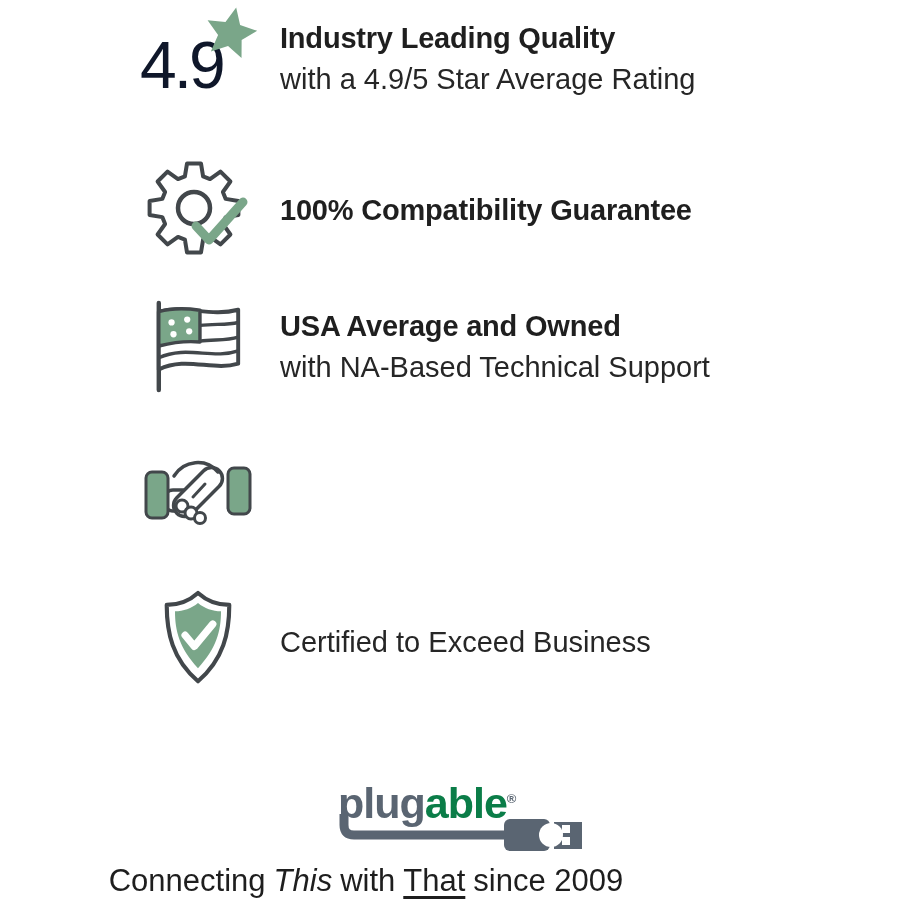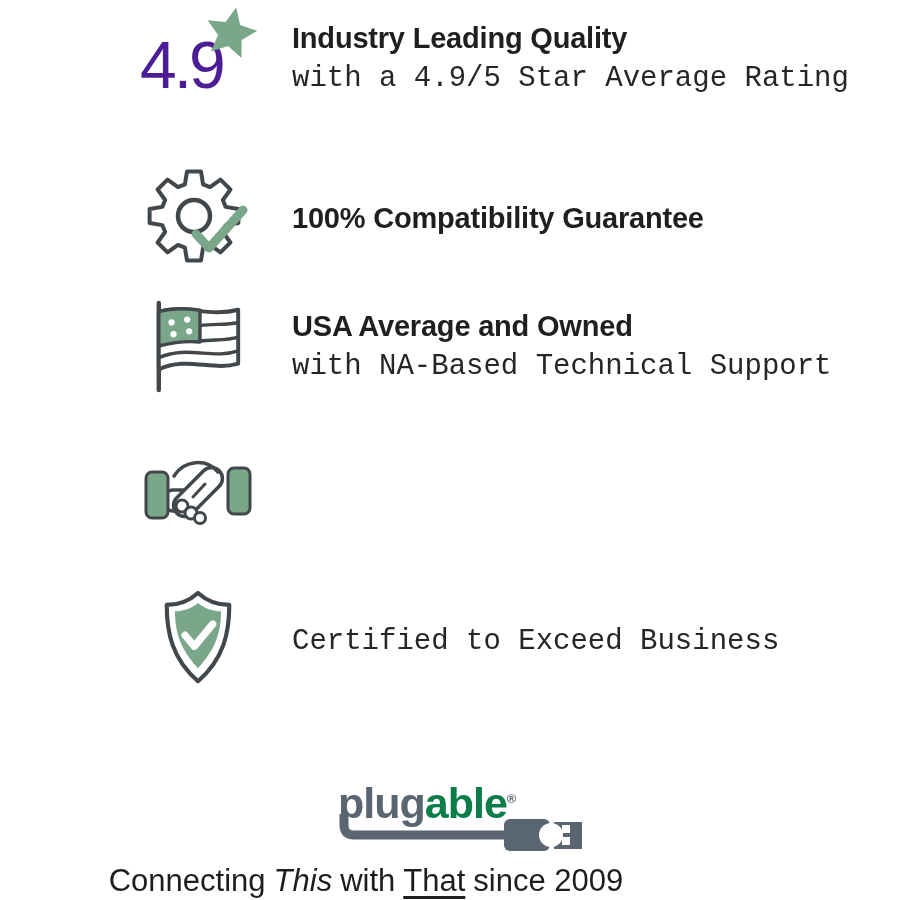--- a/index.html
+++ b/index.html
@@ -4,27 +4,27 @@
 <style>
   html,body{margin:0;padding:0;background:#ffffff;}
   body{width:900px;height:900px;position:relative;overflow:hidden;
        font-family:"Liberation Sans",sans-serif;-webkit-font-smoothing:antialiased;}
   .canvas{position:absolute;inset:0;background:#fff;}
 
   
   .row{position:absolute;left:140px;height:100px;display:flex;align-items:center;}
   .icon-wrap{width:116px;height:100px;position:relative;display:flex;
              align-items:center;justify-content:center;flex:0 0 116px;}
-  .feat-text{margin-left:36px;white-space:nowrap;}
+  .feat-text{margin-left:24px;white-space:nowrap;}
   .feat-title{font-size:29px;font-weight:700;color:#1f1f1f;letter-spacing:-0.2px;line-height:34px;}
-  .feat-sub{font-size:29px;font-weight:400;color:#262626;line-height:34px;margin-top:7px;font-family:Liberation Mono, monospace;}
+  .feat-sub{font-size:29px;font-weight:400;color:#262626;line-height:34px;margin-top:7px;}
 
   
   .rating-num{position:absolute;left:0px;top:24px;font-size:66px;font-weight:300;
-              color:#4c1d95;letter-spacing:-3px;line-height:66px;}
+              color:#0f172a;letter-spacing:-3px;line-height:66px;}
   .star-svg{position:absolute;right:-2px;top:-3px;}
 
   
   .logo-block{position:absolute;left:300px;top:778px;width:300px;height:90px;}
   .logo-text{position:absolute;left:38px;top:0;font-size:43px;font-weight:700;
              letter-spacing:-1px;line-height:42px;white-space:nowrap;text-align:center;}
   .logo-gray{color:#5a6572;}
   .logo-green{color:#0b7d48;}
   .logo-reg{font-size:13px;color:#5a6572;vertical-align:super;font-weight:700;letter-spacing:0;}
   .cable-svg{position:absolute;left:0;top:0;}
@@ -48,21 +48,21 @@
       <svg class="star-svg" width="54" height="54" viewBox="0 0 52 52">
         <path d="M26 2 L33.2 17.7 L50.4 19.6 L37.6 31.3 L41.1 48.3 L26 39.7 L10.9 48.3 L14.4 31.3 L1.6 19.6 L18.8 17.7 Z" fill="#7aa689" transform="rotate(12 26 26)"></path>
       </svg>
     </div>
     <div class="feat-text">
       <div class="feat-title">Industry Leading Quality</div>
       <div class="feat-sub">with a 4.9/5 Star Average Rating</div>
     </div>
   </div>
 
-  <div class="row" style="top:168px">
+  <div class="row" style="top:160px">
     <div class="icon-wrap">
       <svg width="104" height="104" viewBox="0 0 104 104">
         <g transform="translate(0,0)">
           <path fill="#ffffff" stroke="#42474b" stroke-width="4" stroke-linejoin="round" d="M92.4,43.0L92.4,57.0L79.7,59.1L76.9,66.0L84.4,76.5L74.5,86.4L64.0,78.9L57.1,81.7L55.0,94.4L41.0,94.4L38.9,81.7L32.0,78.9L21.5,86.4L11.6,76.5L19.1,66.0L16.3,59.1L3.6,57.0L3.6,43.0L16.3,40.9L19.1,34.0L11.6,23.5L21.5,13.6L32.0,21.1L38.9,18.3L41.0,5.6L55.0,5.6L57.1,18.3L64.0,21.1L74.5,13.6L84.4,23.5L76.9,34.0L79.7,40.9Z"></path>
           <circle cx="48" cy="50" r="16" fill="#ffffff" stroke="#42474b" stroke-width="4.5"></circle>
           <polyline points="50,68 63,82 97,44" fill="none" stroke="#7aa689" stroke-width="9" stroke-linecap="round" stroke-linejoin="round"></polyline>
         </g>
       </svg>
     </div>
     <div class="feat-text">

